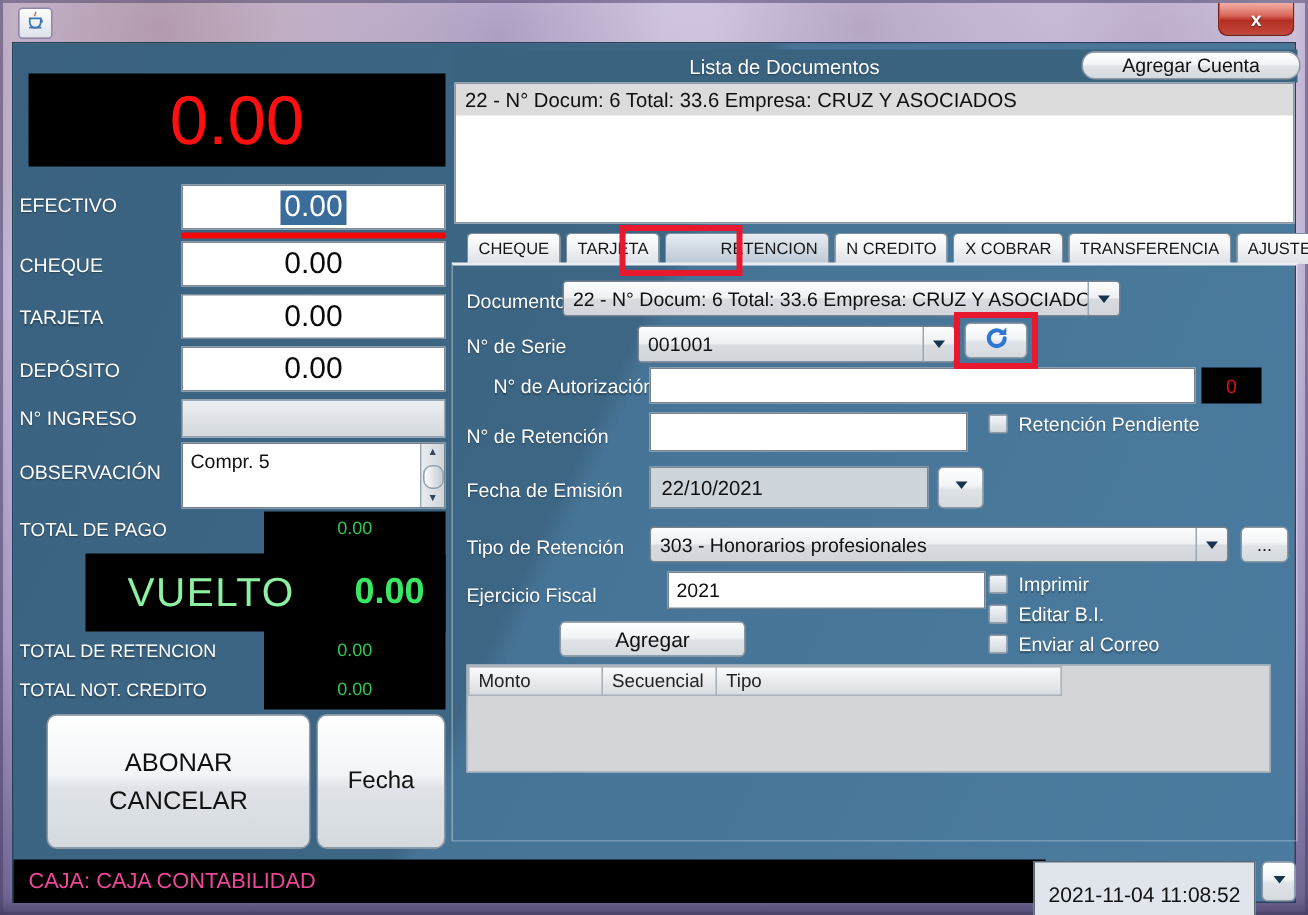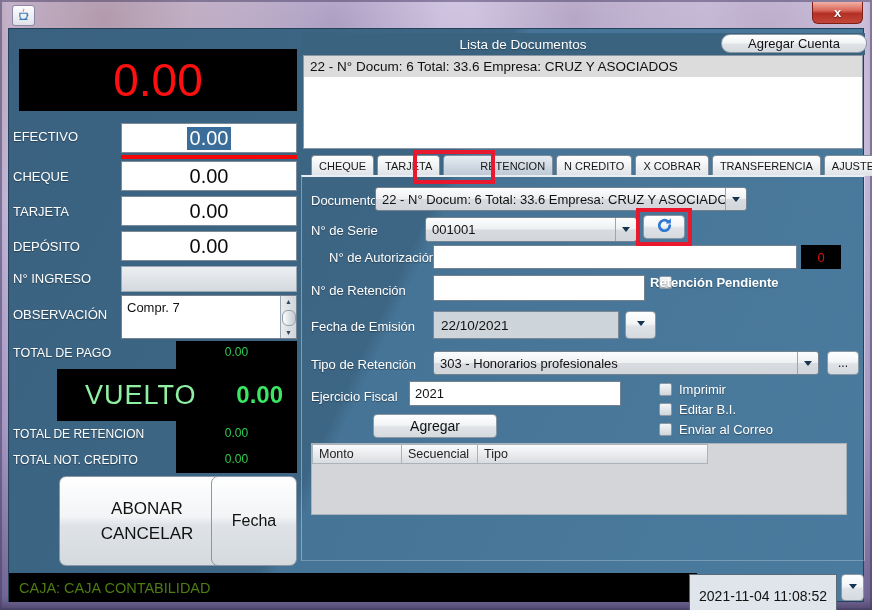--- a/index.html
+++ b/index.html
@@ -97,21 +97,21 @@
     <input class="abs money" style="left: 112px; top: 167px; width: 176px; height: 30px;" value="0.00">
 
     <div class="abs lbl" style="left:4px;top:210px;">DEPÓSITO</div>
     <input class="abs money" style="left: 112px; top: 202px; width: 176px; height: 30px;" value="0.00">
 
     <div class="abs lbl" style="left:4px;top:242px;">N° INGRESO</div>
     <input class="abs" style="left: 112px; top: 237px; width: 176px; height: 26px; border: 1px solid rgb(154, 166, 177); box-sizing: border-box; background: linear-gradient(rgb(236, 239, 242), rgb(212, 217, 222));" value="">
 
     <div class="abs lbl" style="left:4px;top:278px;">OBSERVACIÓN</div>
     <div class="abs" style="left:112px;top:266px;width:176px;height:44px;background:#fff;border:1px solid #74828f;box-sizing:border-box;">
-      <div style="position:absolute;left:5px;top:4px;font-size:13px;color:#111;">Compr. 7</div>
+      <div style="position:absolute;left:5px;top:4px;font-size:13px;color:#111;">Compr. 5</div>
       <div class="sb">
         <div class="sb-btn" style="top:0;">▲</div>
         <div class="sb-thumb"></div>
         <div class="sb-btn" style="bottom:0;">▼</div>
       </div>
     </div>
 
     <div class="abs blackbox" style="left:167px;top:312px;width:121px;height:132px;"></div>
     <div class="abs lbl" style="left:4px;top:317px;font-size:12.5px;">TOTAL DE PAGO</div>
     <div class="abs green-sm" style="left:167px;top:314px;width:121px;height:18px;">0.00</div>
@@ -120,21 +120,21 @@
       <span class="vuelto-lbl" style="margin-left:28px;">VUELTO</span>
       <span class="vuelto-val" style="margin-left:auto;margin-right:14px;">0.00</span>
     </div>
 
     <div class="abs lbl" style="left:4px;top:398px;font-size:12px;">TOTAL DE RETENCION</div>
     <div class="abs green-sm" style="left:167px;top:395px;width:121px;height:18px;">0.00</div>
 
     <div class="abs lbl" style="left:4px;top:424px;font-size:12px;">TOTAL NOT. CREDITO</div>
     <div class="abs green-sm" style="left:167px;top:421px;width:121px;height:18px;">0.00</div>
 
-    <button class="abs glossy" style="left:22px;top:447px;width:176px;height:90px;font-size:17px;line-height:1.5;margin-left:28px;">
+    <button class="abs glossy" style="left:22px;top:447px;width:176px;height:90px;font-size:17px;line-height:1.5;">
       <div>ABONAR</div>
       <div>CANCELAR</div>
     </button>
     <button class="abs glossy" style="left:202px;top:447px;width:86px;height:90px;font-size:16px;">Fecha</button>
 
     <div class="abs" style="left:292px;top:4px;width:564px;height:22px;background:#3a6380;display:flex;align-items:center;">
       <span class="lbl" style="margin:0 auto;padding-right:120px;font-size:13.5px;">Lista de Documentos</span>
     </div>
     <button class="abs glossy" style="left:712px;top:5px;width:146px;height:19px;font-size:13px;border-radius:9px;">Agregar Cuenta</button>
 
@@ -185,62 +185,62 @@
 
     <div class="abs lbl" style="left:320px;top:221px;">N° de Autorización</div>
     <input class="txt" style="left: 424px; top: 216px; width: 364px; height: 24px;" value="">
     <div class="abs blackbox" style="left:792px;top:216px;width:40px;height:24px;display:flex;align-items:center;justify-content:center;">
       <span style="color:#e01010;font-size:13px;">0</span>
     </div>
 
     <div class="abs lbl" style="left:302px;top:254px;">N° de Retención</div>
     <input class="txt" style="left: 424px; top: 246px; width: 212px; height: 26px;" value="">
     <div class="abs chk" style="left:650px;top:247px;"></div>
-    <div class="abs chk-lbl" style="left:641px;top:246px;font-weight:bold;">Retención Pendiente</div>
+    <div class="abs chk-lbl" style="left:670px;top:246px;">Retención Pendiente</div>
 
     <div class="abs lbl" style="left:302px;top:290px;">Fecha de Emisión</div>
     <div class="abs" style="left:424px;top:282px;width:186px;height:28px;background:#cdd4da;border:1px solid #7a8794;box-sizing:border-box;
          display:flex;align-items:center;padding-left:7px;font-size:13.5px;color:#111;">
       <span>22/10/2021</span>
     </div>
     <button class="abs glossy" style="left:616px;top:282px;width:31px;height:28px;border-radius:4px;padding:0;">
       <span class="tri" style="display:inline-block;"></span>
     </button>
 
     <div class="abs lbl" style="left:302px;top:328px;">Tipo de Retención</div>
     <div class="dd" style="left:424px;top:322px;width:386px;height:24px;">
       <span class="dd-text">303 - Honorarios profesionales</span>
       <span class="dd-arrow">
           <span class="tri"></span>
         </span>
     </div>
     <button class="abs glossy" style="left:818px;top:322px;width:32px;height:24px;border-radius:4px;font-size:12px;">...</button>
 
     <div class="abs lbl" style="left:302px;top:360px;">Ejercicio Fiscal</div>
-    <input class="txt" style="left: 400px; top: 352px; width: 212px; height: 25px;" value="2021">
+    <input class="txt" style="left: 436px; top: 352px; width: 212px; height: 25px;" value="2021">
 
     <div class="abs chk" style="left:650px;top:354px;"></div>
     <div class="abs chk-lbl" style="left:670px;top:353px;">Imprimir</div>
     <div class="abs chk" style="left:650px;top:374px;"></div>
     <div class="abs chk-lbl" style="left:670px;top:373px;">Editar B.I.</div>
     <div class="abs chk" style="left:650px;top:394px;"></div>
     <div class="abs chk-lbl" style="left:670px;top:393px;">Enviar al Correo</div>
 
     <button class="abs glossy" style="left:364px;top:385px;width:124px;height:24px;border-radius:4px;font-size:14px;">Agregar</button>
 
     <div class="abs" style="left:302px;top:414px;width:536px;height:72px;background:#d3d5d9;border:1px solid #aab2ba;box-sizing:border-box;">
       <div style="display:flex;height:20px;">
         <div class="thcell" style="width:90px;">Monto</div>
         <div class="thcell" style="width:76px;">Secuencial</div>
         <div class="thcell" style="width:230px;">Tipo</div>
       </div>
     </div>
 
     <div class="abs blackbox" style="left:0;top:544px;width:688px;height:29px;display:flex;align-items:center;">
-      <span style="color:#4d7c0f;font-size:14.5px;padding-left:10px;">CAJA: CAJA CONTABILIDAD</span>
+      <span style="color:#ec4899;font-size:14.5px;padding-left:10px;">CAJA: CAJA CONTABILIDAD</span>
     </div>
     <div class="abs" style="left:680px;top:545px;width:148px;height:44px;background:#dfe5ea;border:1px solid #5c6a77;box-sizing:border-box;
          display:flex;align-items:center;justify-content:center;font-size:14px;color:#111;">
       <span>2021-11-04 11:08:52</span>
     </div>
     <button class="abs glossy" style="left:832px;top:545px;width:23px;height:27px;border-radius:4px;padding:0;">
       <span class="tri" style="display:inline-block;"></span>
     </button>
 
   </div>

